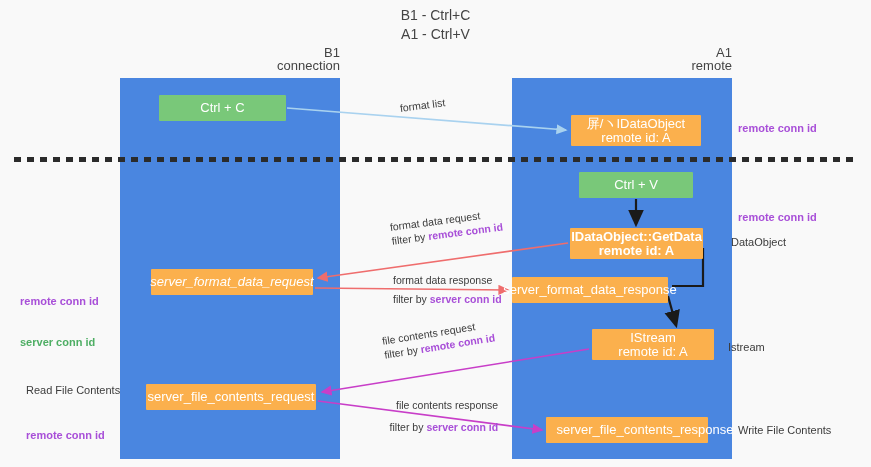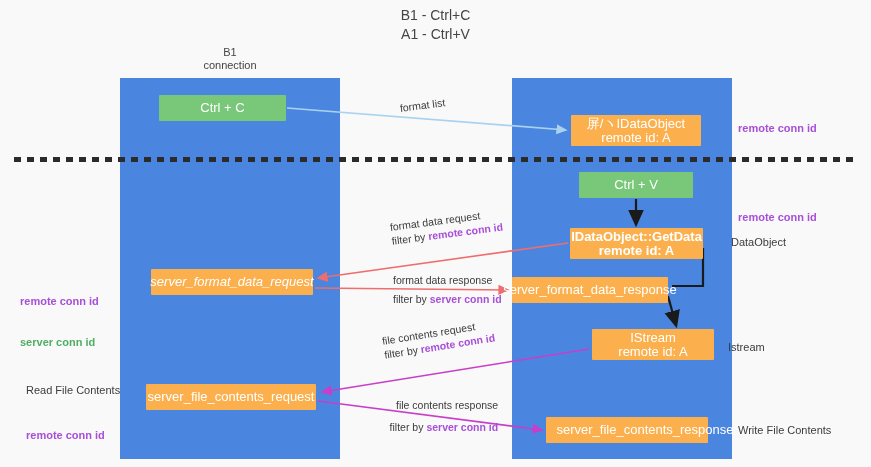--- a/index.html
+++ b/index.html
@@ -23,22 +23,22 @@
   #title {
     left: 0; top: 6px; width: 871px;
     text-align: center;
     font-size: 14px; color: #444;
     line-height: 19px;
     white-space: pre;
   }
 
   
   .col-head {
-    font-size: 11px; color: #444;
-    text-align: center; line-height: 13px;
+    font-size: 13px; color: #444;
+    text-align: right; line-height: 13px;
     white-space: pre;
   }
   #head-b1 { left: 120px; top: 46px; width: 220px; }
   #head-a1 { left: 512px; top: 46px; width: 220px; }
 
   
   .lane {
     background: #4a86e0;
     top: 78px; height: 381px;
   }
@@ -123,20 +123,21 @@
 
 <div id="canvas">
 
   <div class="abs lane" id="lane-b1"></div>
   <div class="abs lane" id="lane-a1"></div>
 
   <div class="abs" id="title">B1 - Ctrl+C
 A1 - Ctrl+V</div>
 
   <div class="abs col-head" id="head-b1"><span>B1</span><br><span>connection</span></div>
+  <div class="abs col-head" id="head-a1"><span>A1</span><br><span>remote</span></div>
 
   <svg id="wires" viewBox="0 0 871 467">
     <defs>
       <marker id="ar-blue" markerWidth="7" markerHeight="7" refX="6" refY="3.2" orient="auto">
         <path d="M0,0 L7,3.2 L0,6.4 z" fill="#a9d2ef"></path>
       </marker>
       <marker id="ar-red" markerWidth="7" markerHeight="7" refX="6" refY="3.2" orient="auto">
         <path d="M0,0 L7,3.2 L0,6.4 z" fill="#ef6d6d"></path>
       </marker>
       <marker id="ar-mag" markerWidth="7" markerHeight="7" refX="6" refY="3.2" orient="auto">

